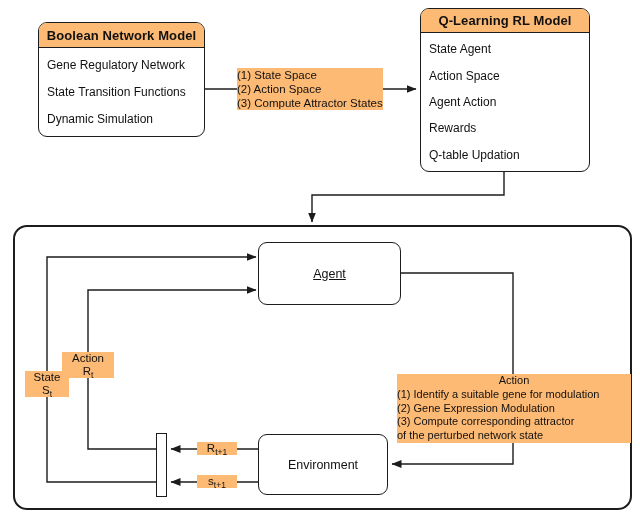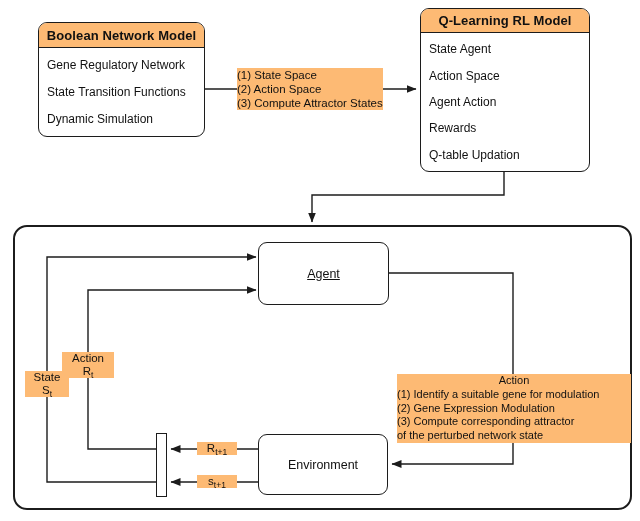--- a/index.html
+++ b/index.html
@@ -82,21 +82,21 @@
       <div class="model-item">Q-table Updation</div>
     </div>
   </div>
 
   <div class="note" style="left:237px;top:68px;">
     <div>(1) State Space</div>
     <div>(2) Action Space</div>
     <div>(3) Compute Attractor States</div>
   </div>
 
-  <div class="node" style="left:258px;top:242px;width:131px;height:63px;text-decoration:underline;">
+  <div class="node" style="left:258px;top:242px;width:143px;height:63px;text-decoration:underline;">
     <span>Agent</span>
   </div>
 
   <div class="node" style="left:258px;top:434px;width:130px;height:61px;">
     <span>Environment</span>
   </div>
 
   <div class="delay-bar"></div>
 
   <div class="note action-note" style="left:397px;top:330px;width:234px;margin-top:44px;">

